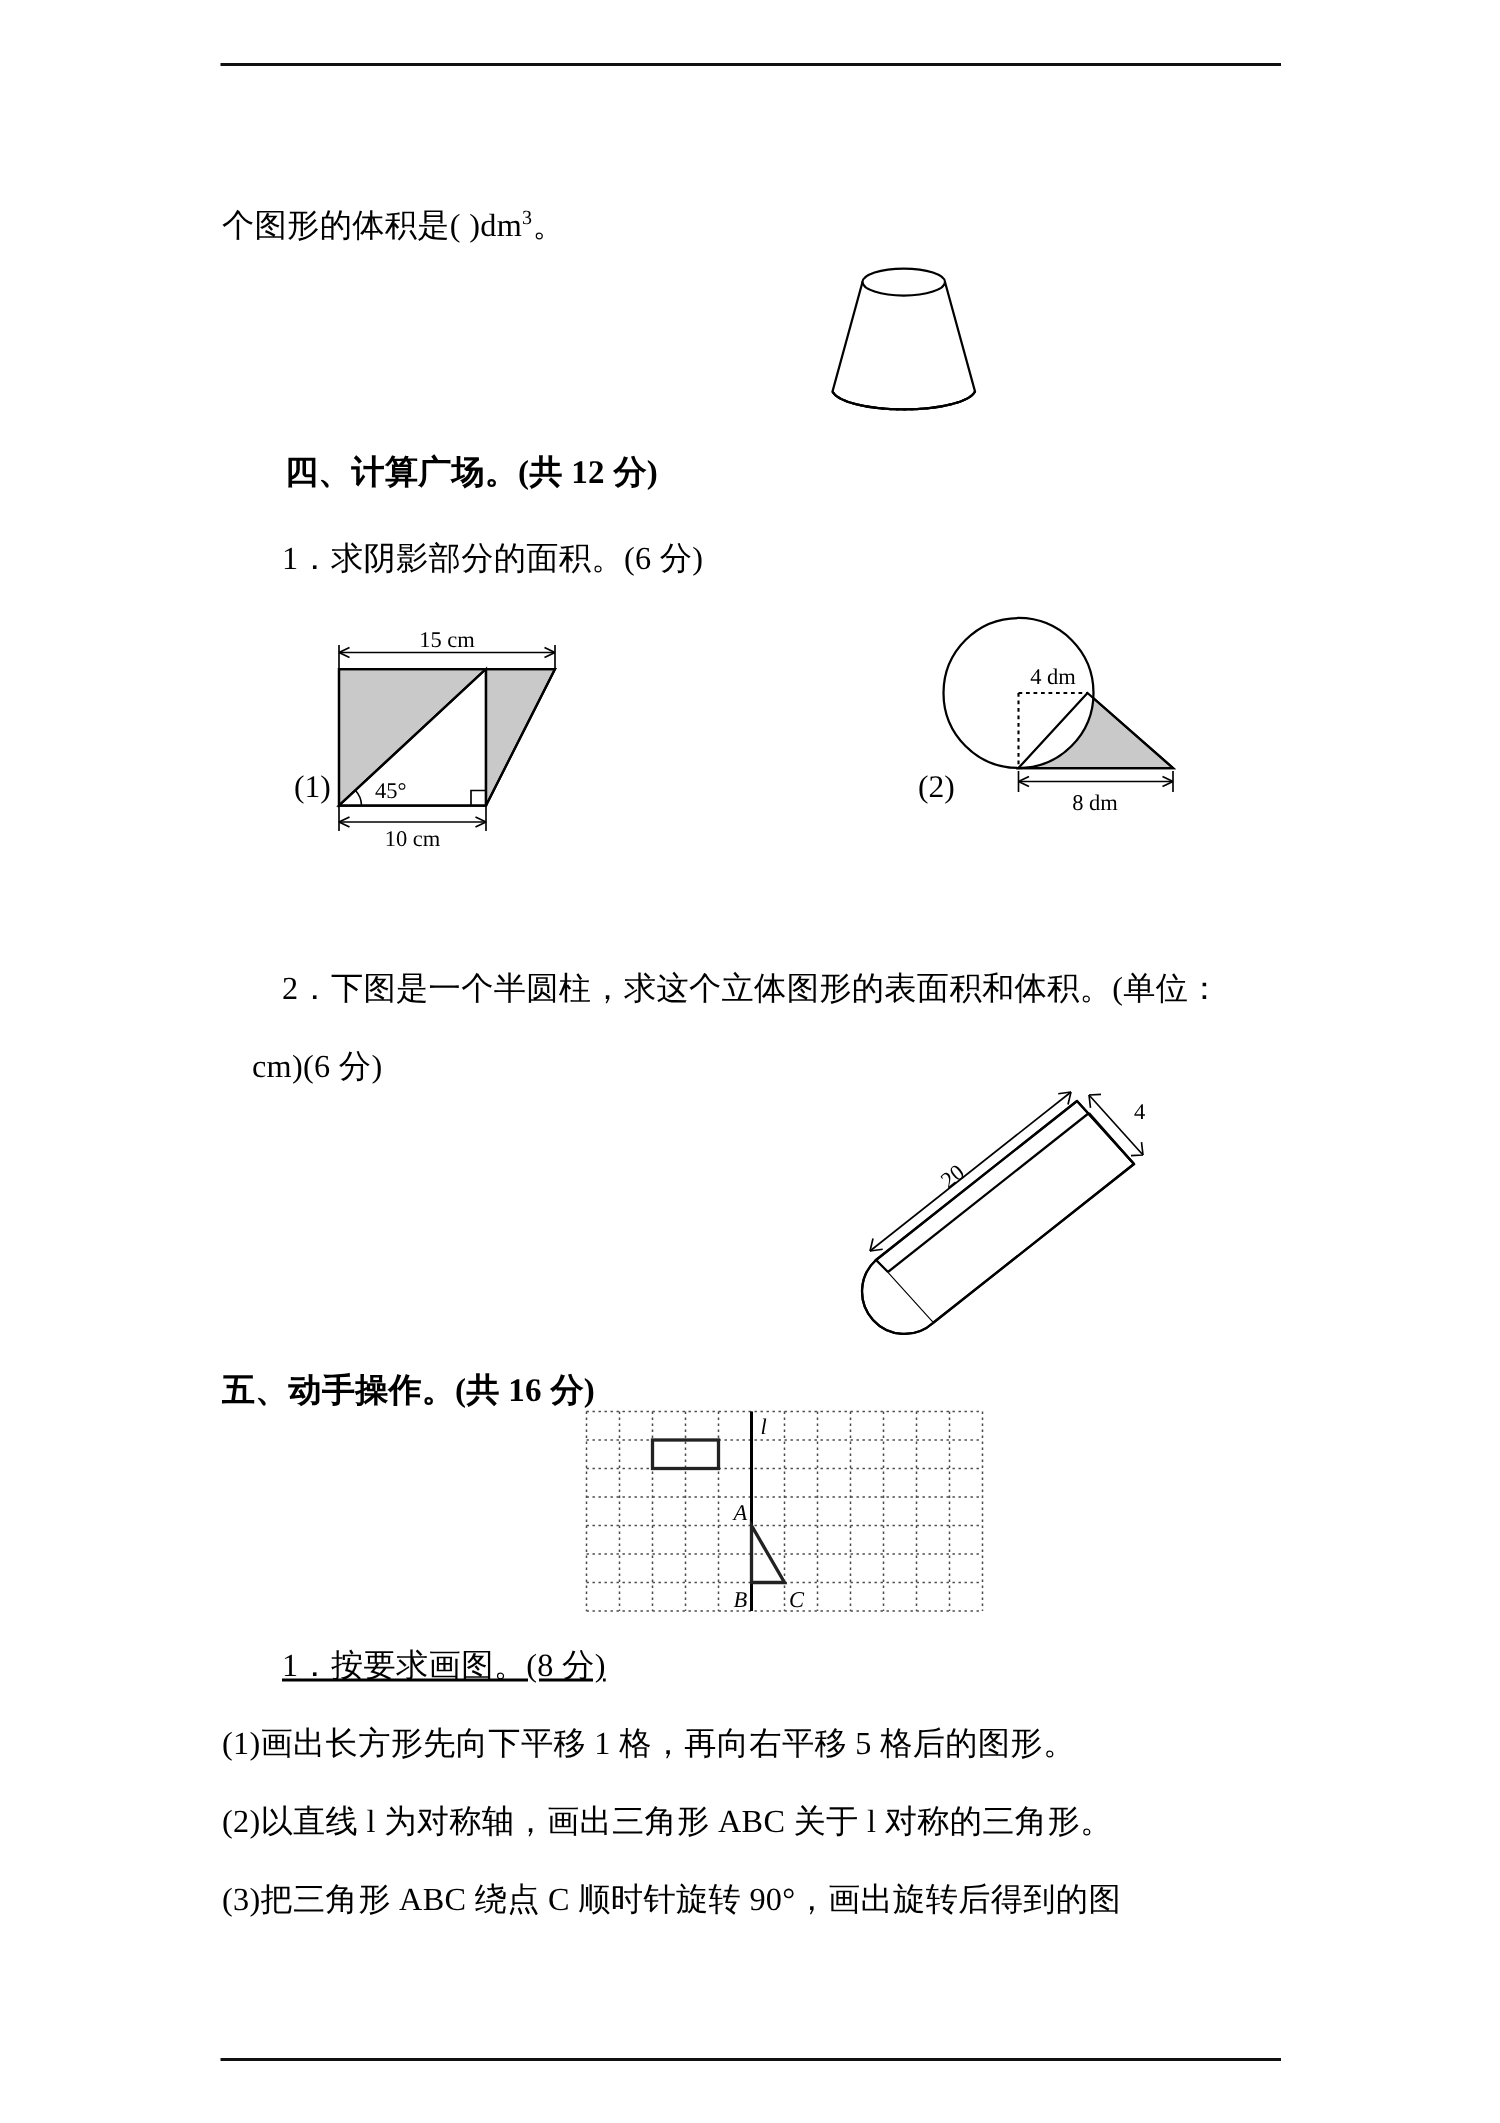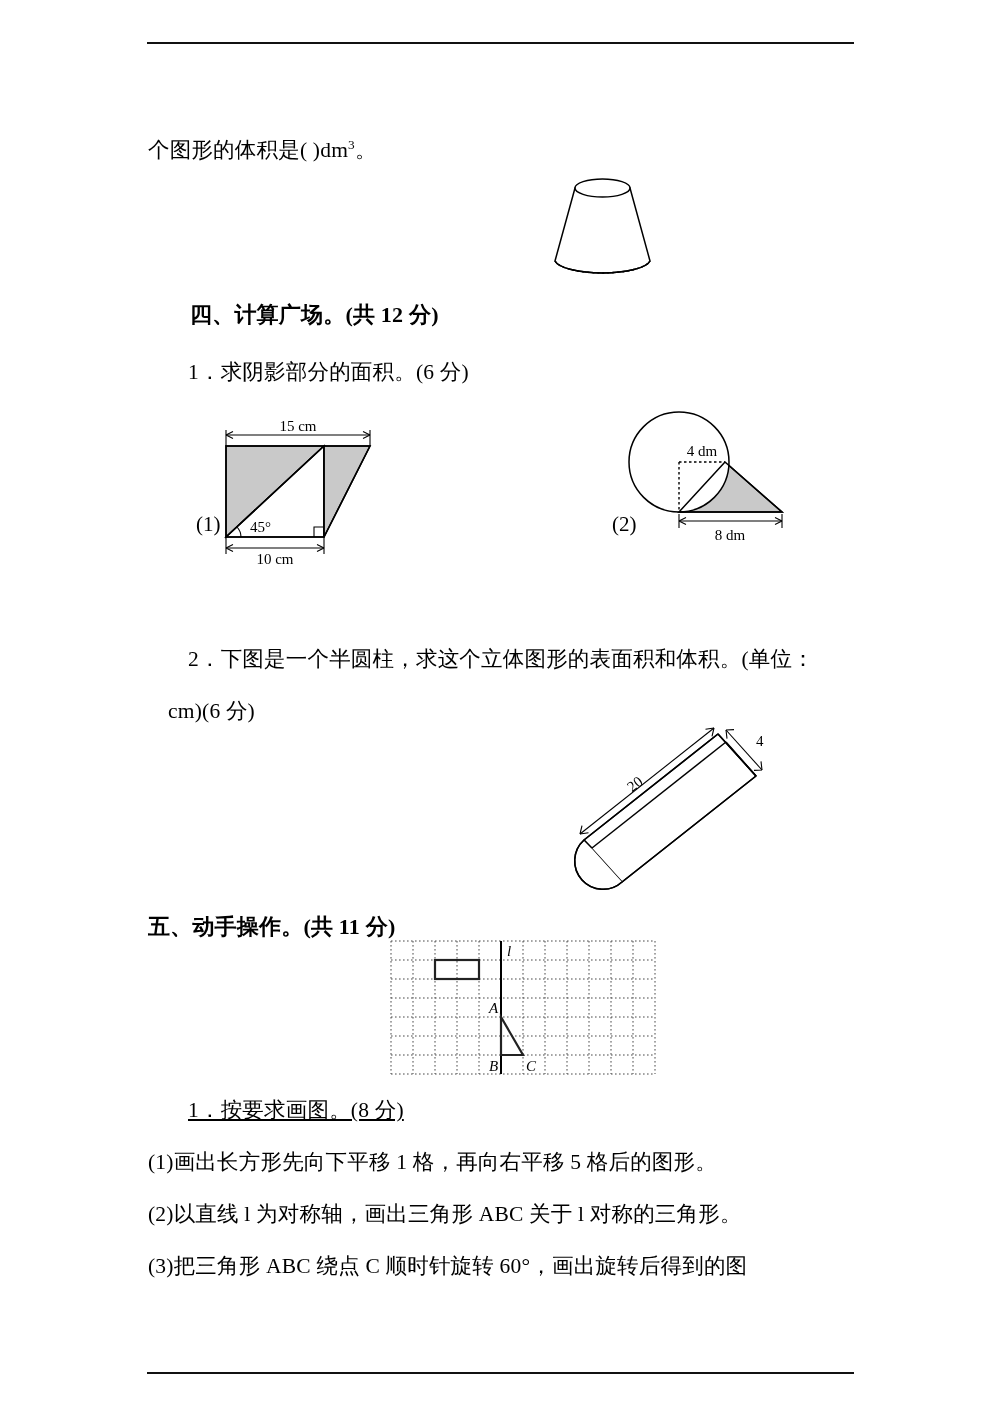--- a/index.html
+++ b/index.html
@@ -203,21 +203,21 @@
       <path class="stroke-thin" d="M 154,6 l -8.5,1.2 M 154,6 l -2,8.3"></path>
       <text class="dimlabel" x="78" y="66" text-anchor="middle" transform="rotate(-38 78 66)">20</text>
 
       <line class="stroke-thin" x1="166" y1="8" x2="202" y2="48"></line>
       <path class="stroke-thin" d="M 166,8 l 1,8.6 M 166,8 l 8,-0.4"></path>
       <path class="stroke-thin" d="M 202,48 l -1,-8.6 M 202,48 l -8,0.4"></path>
       <text class="dimlabel" x="196" y="24">4</text>
     </svg>
   </div>
 
-  <div class="txt sec-head" style="left:148px; top:912px;">五、动手操作。(共 11 分)</div>
+  <div class="txt sec-head" style="left:148px; top:912px;">五、动手操作。(共 16 分)</div>
 
   <div class="fig" style="left:388px; top:938px;">
     <svg width="270" height="140" viewBox="0 0 270 140">
 
       <g>
         <line class="gridline-v" x1="3" y1="3" x2="3" y2="136"></line>
         <line class="gridline-v" x1="25" y1="3" x2="25" y2="136"></line>
         <line class="gridline-v" x1="47" y1="3" x2="47" y2="136"></line>
         <line class="gridline-v" x1="69" y1="3" x2="69" y2="136"></line>
         <line class="gridline-v" x1="91" y1="3" x2="91" y2="136"></line>
@@ -248,15 +248,15 @@
       <polygon class="shape-edge" points="113,79 113,117 135,117"></polygon>
       <text class="ptlabel" x="101" y="75">A</text>
       <text class="ptlabel" x="101" y="133">B</text>
       <text class="ptlabel" x="138" y="133">C</text>
     </svg>
   </div>
 
   <div class="txt" style="left:188px; top:1096px;text-decoration:underline;">1．按要求画图。(8 分)</div>
   <div class="txt" style="left:148px; top:1148px;text-align:right;">(1)画出长方形先向下平移 1 格，再向右平移 5 格后的图形。</div>
   <div class="txt" style="left:148px; top:1200px;">(2)以直线 l 为对称轴，画出三角形 ABC 关于 l 对称的三角形。</div>
-  <div class="txt" style="left:148px; top:1252px;">(3)把三角形 ABC 绕点 C 顺时针旋转 60°，画出旋转后得到的图</div>
+  <div class="txt" style="left:148px; top:1252px;">(3)把三角形 ABC 绕点 C 顺时针旋转 90°，画出旋转后得到的图</div>
 
 </div>
 
 </body></html>

